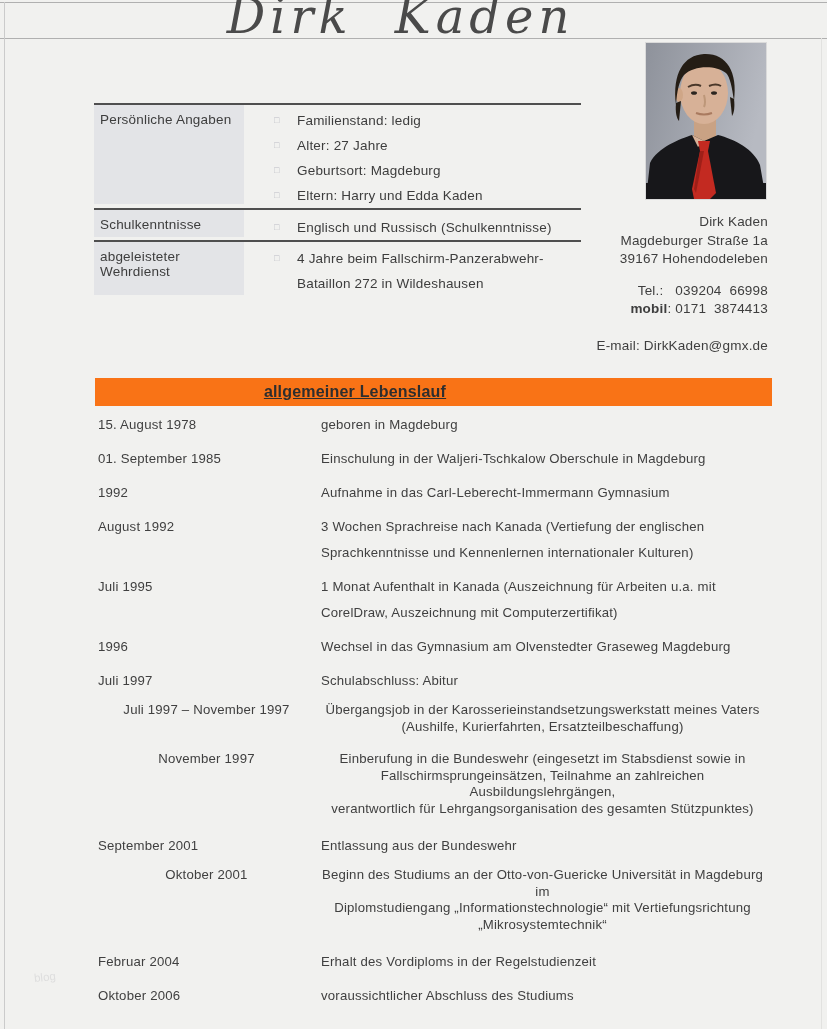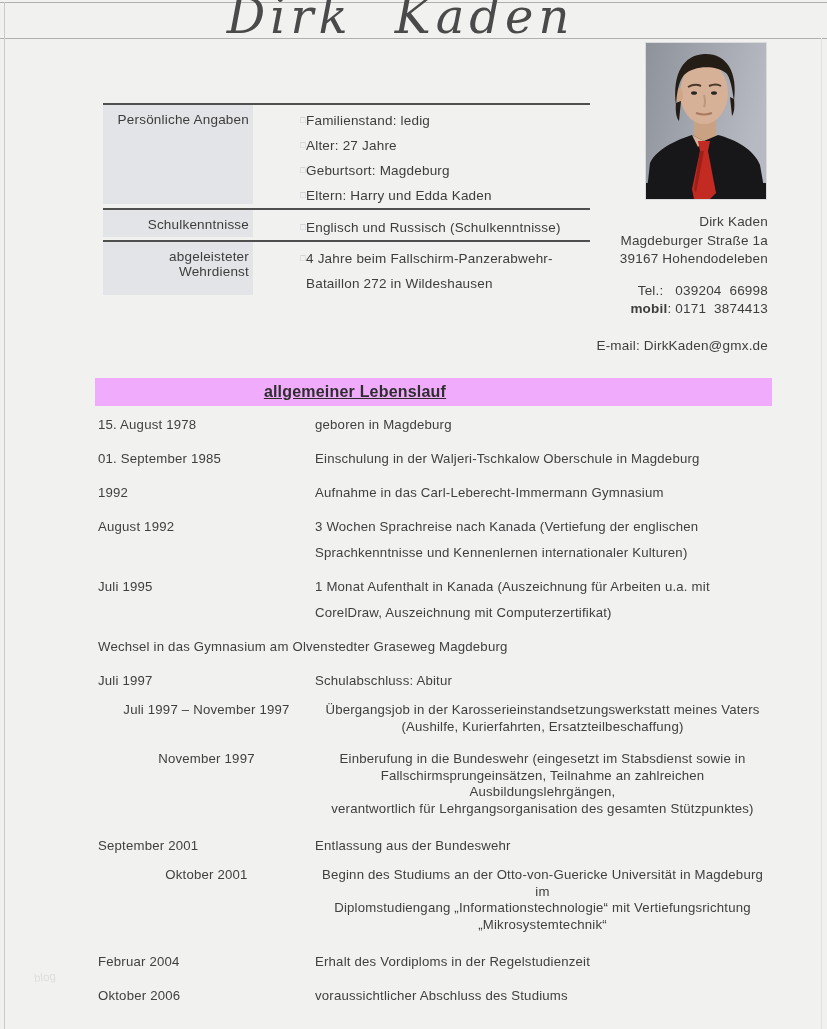--- a/index.html
+++ b/index.html
@@ -16,21 +16,21 @@
   #vline-right{position:absolute;left:821px;top:38px;bottom:0;width:1px;background:#e2e2e0;}
 
   #header-name{
     position:absolute;top:-10px;left:0;right:26px;text-align:center;
     font-family:"DejaVu Serif", serif;font-style:italic;font-weight:400;
     font-size:48px;line-height:52px;color:#4a4a4a;
     letter-spacing:5px;word-spacing:22px;white-space:nowrap;
   }
 
   
-  #info-table{position:absolute;left:103px;top:103px;width:487px;border-top:2px solid #4f4f4f;text-align:right;}
+  #info-table{position:absolute;left:94px;top:103px;width:487px;border-top:2px solid #4f4f4f;}
   .info-row{display:flex;}
   .info-row.bordered{border-bottom:2px solid #4f4f4f;}
   .info-label{
     width:150px;flex:0 0 150px;background:#e3e4e7;
     font-size:13.5px;color:#3d3d3d;padding:7px 4px 0 6px;box-sizing:border-box;
     letter-spacing:.2px;
   }
   .info-content{flex:1;box-sizing:border-box;padding-left:30px;}
   .info-line{display:flex;line-height:25px;font-size:13.5px;letter-spacing:.2px;}
   .bullet{width:23px;flex:0 0 23px;font-size:9px;color:#bdbec6;line-height:25px;}
@@ -42,32 +42,32 @@
   #contact{
     position:absolute;right:59px;top:213px;width:240px;text-align:right;
     font-size:13.5px;line-height:18.5px;color:#3e3e3e;letter-spacing:.2px;
   }
   .contact-gap-tel{margin-top:13px;}
   .contact-gap-mail{margin-top:18px;}
   .pre{white-space:pre;}
   .bold{font-weight:bold;}
 
   
-  #section-banner{position:absolute;left:95px;top:378px;width:677px;height:28px;background:#f0abfc;}
+  #section-banner{position:absolute;left:95px;top:378px;width:677px;height:28px;background:#f97316;}
   #section-title{
     display:block;width:520px;text-align:center;line-height:28px;
     font-size:16px;font-weight:bold;color:#2e2e2e;text-decoration:underline;letter-spacing:.2px;
   }
 
   
   #timeline{position:absolute;left:98px;top:412px;width:672px;}
   .tl-row{display:flex;}
   .tl-date{width:217px;flex:0 0 217px;font-size:13.2px;color:#404040;letter-spacing:.2px;}
   .tl-desc{flex:1;font-size:13.2px;color:#404040;white-space:pre-line;letter-spacing:.2px;}
-  .tl-row.loose{margin-bottom:8px;}
+  .tl-row.loose{margin-bottom:8px;gap:6px;}
   .tl-row.loose .tl-date,.tl-row.loose .tl-desc{line-height:26px;}
   .tl-row.tight{margin-bottom:16px;text-align:center;}
   .tl-row.tight .tl-date,.tl-row.tight .tl-desc{line-height:16.5px;}
 
   #footer-line{position:absolute;left:98px;top:1072px;font-size:13.5px;color:#3e3e3e;letter-spacing:.2px;}
   #watermark{position:absolute;left:34px;top:971px;font-size:11.5px;color:#dedede;transform:rotate(-6deg);}
 </style>
 </head>
 <body>
 
@@ -193,20 +193,21 @@
       <div class="tl-date">August 1992</div>
       <div class="tl-desc">3 Wochen Sprachreise nach Kanada (Vertiefung der englischen
 Sprachkenntnisse und Kennenlernen internationaler Kulturen)</div>
     </div>
     <div class="tl-row loose">
       <div class="tl-date">Juli 1995</div>
       <div class="tl-desc">1 Monat Aufenthalt in Kanada (Auszeichnung für Arbeiten u.a. mit
 CorelDraw, Auszeichnung mit Computerzertifikat)</div>
     </div>
     <div class="tl-row loose">
+      <div class="tl-date">1996</div>
       <div class="tl-desc">Wechsel in das Gymnasium am Olvenstedter Graseweg Magdeburg</div>
     </div>
     <div class="tl-row loose">
       <div class="tl-date">Juli 1997</div>
       <div class="tl-desc">Schulabschluss: Abitur</div>
     </div>
     <div class="tl-row tight">
       <div class="tl-date">Juli 1997 – November 1997</div>
       <div class="tl-desc">Übergangsjob in der Karosserieinstandsetzungswerkstatt meines Vaters
 (Aushilfe, Kurierfahrten, Ersatzteilbeschaffung)</div>

